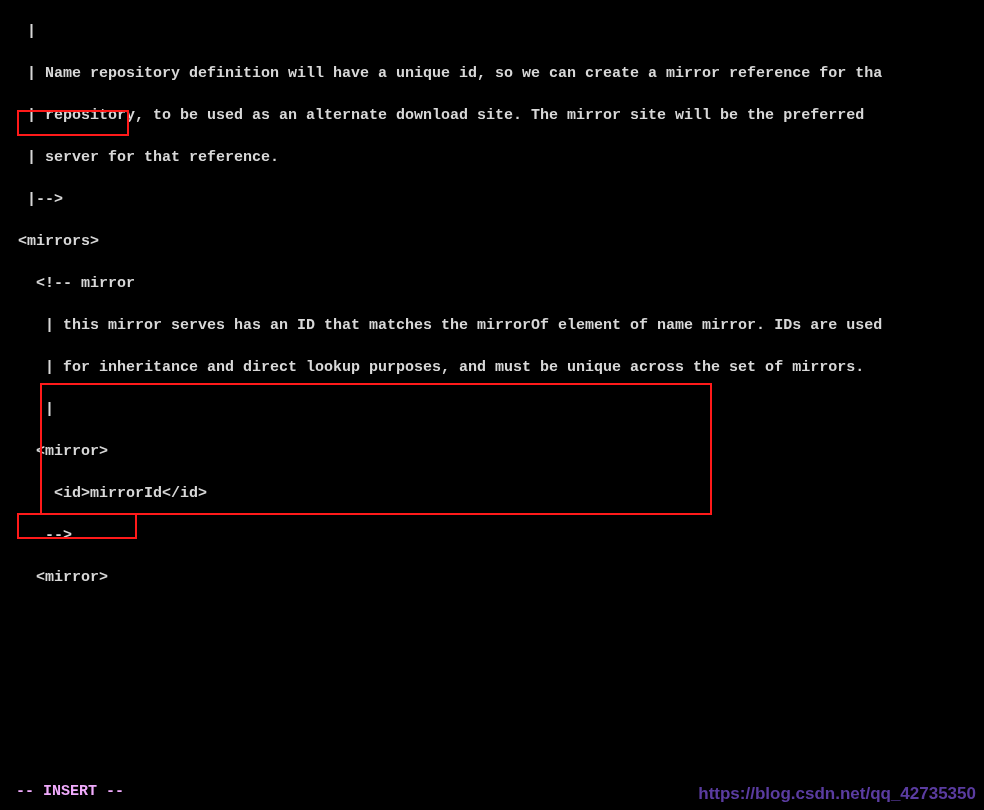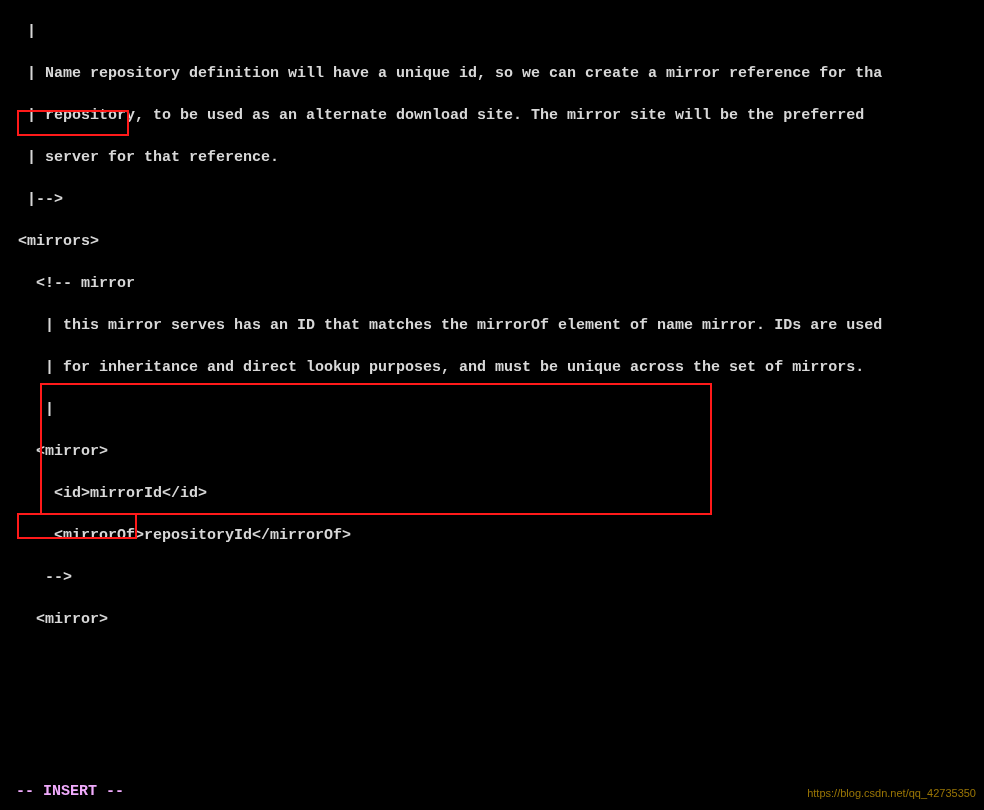--- a/index.html
+++ b/index.html
@@ -36,24 +36,24 @@
     .status {
       position: absolute;
       bottom: 8px;
       left: 16px;
       color: #f0abfc;
     }
     .watermark {
       position: absolute;
       bottom: 6px;
       right: 8px;
-      font-size: 11px;
-      color: #eab308;
+      font-size: 17px;
+      color: #8b5cf6;
       font-family: Arial, sans-serif;
-      font-weight: normal;
+      font-weight: bold;
       opacity: 0.65;
     }
   </style>
 </head>
 <body>
 
 
 
 <div class="terminal">
 <span class="line">   |</span>
@@ -61,21 +61,20 @@
 <span class="line">   | repository, to be used as an alternate download site. The mirror site will be the preferred</span>
 <span class="line">   | server for that reference.</span>
 <span class="line">   |--&gt;</span>
 <span class="line">  &lt;mirrors&gt;</span>
 <span class="line">    &lt;!-- mirror</span>
 <span class="line">     | this mirror serves has an ID that matches the mirrorOf element of name mirror. IDs are used</span>
 <span class="line">     | for inheritance and direct lookup purposes, and must be unique across the set of mirrors.</span>
 <span class="line">     |</span>
 <span class="line">    &lt;mirror&gt;</span>
 <span class="line">      &lt;id&gt;mirrorId&lt;/id&gt;</span>
-<span class="line">      &lt;mirrorOf&gt;repositoryId&lt;/mirrorOf&gt;</span>
 <span class="line">     --&gt;</span>
 <span class="line">    &lt;mirror&gt;</span>
 
 
 
 
 
 
 
 

